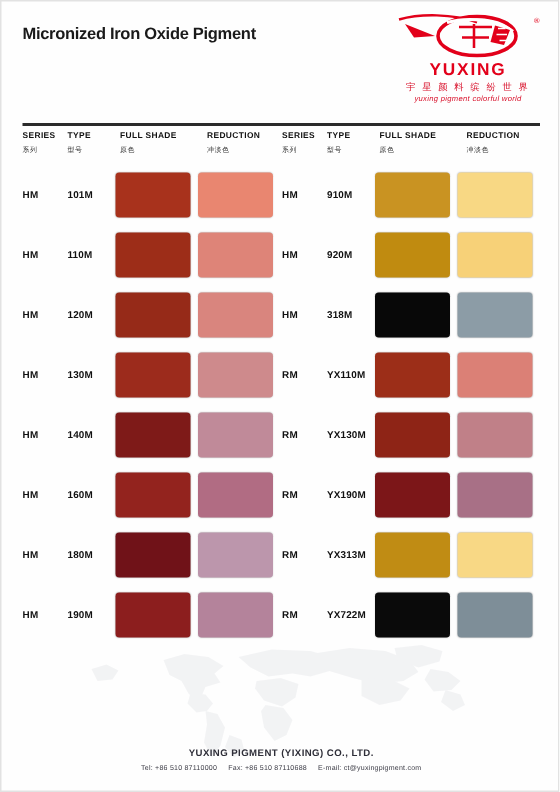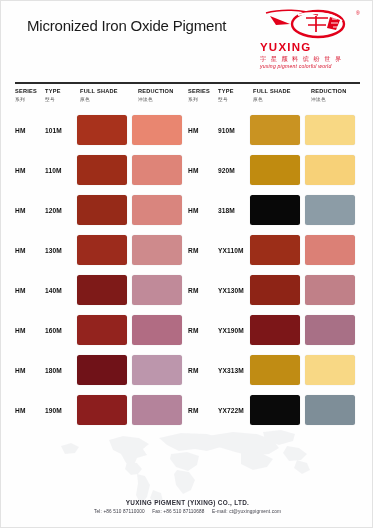--- a/index.html
+++ b/index.html
@@ -44,45 +44,44 @@
     padding: 14px 14px 0 14px;
     height: 62px;
     box-sizing: border-box;
   }
   .title-block {
     position: absolute;
     left: 14px;
     top: 16px;
   }
   .title-en {
-    font-size: 15px;
-    font-weight: normal;
+    font-size: 11px;
+    font-weight: bold;
     color: #1a1a1a;
     letter-spacing: -0.2px;
     line-height: 1.15;
     white-space: nowrap;
-    margin-left: 12px;
   }
   .title-cn {
     font-size: 13px;
     font-weight: bold;
     color: #1a1a1a;
     margin-top: 2px;
     letter-spacing: 0.5px;
     line-height: 1.2;
     white-space: nowrap;
   }
 
   
   .logo {
     position: absolute;
     right: 8px;
     top: 6px;
     width: 104px;
-    text-align: left;
+    text-align: center;
   }
   .logo-mark {
     width: 104px;
     height: 36px;
     display: block;
   }
   .logo-word {
     font-size: 11.5px;
     font-weight: bold;
     color: #e2001a;

